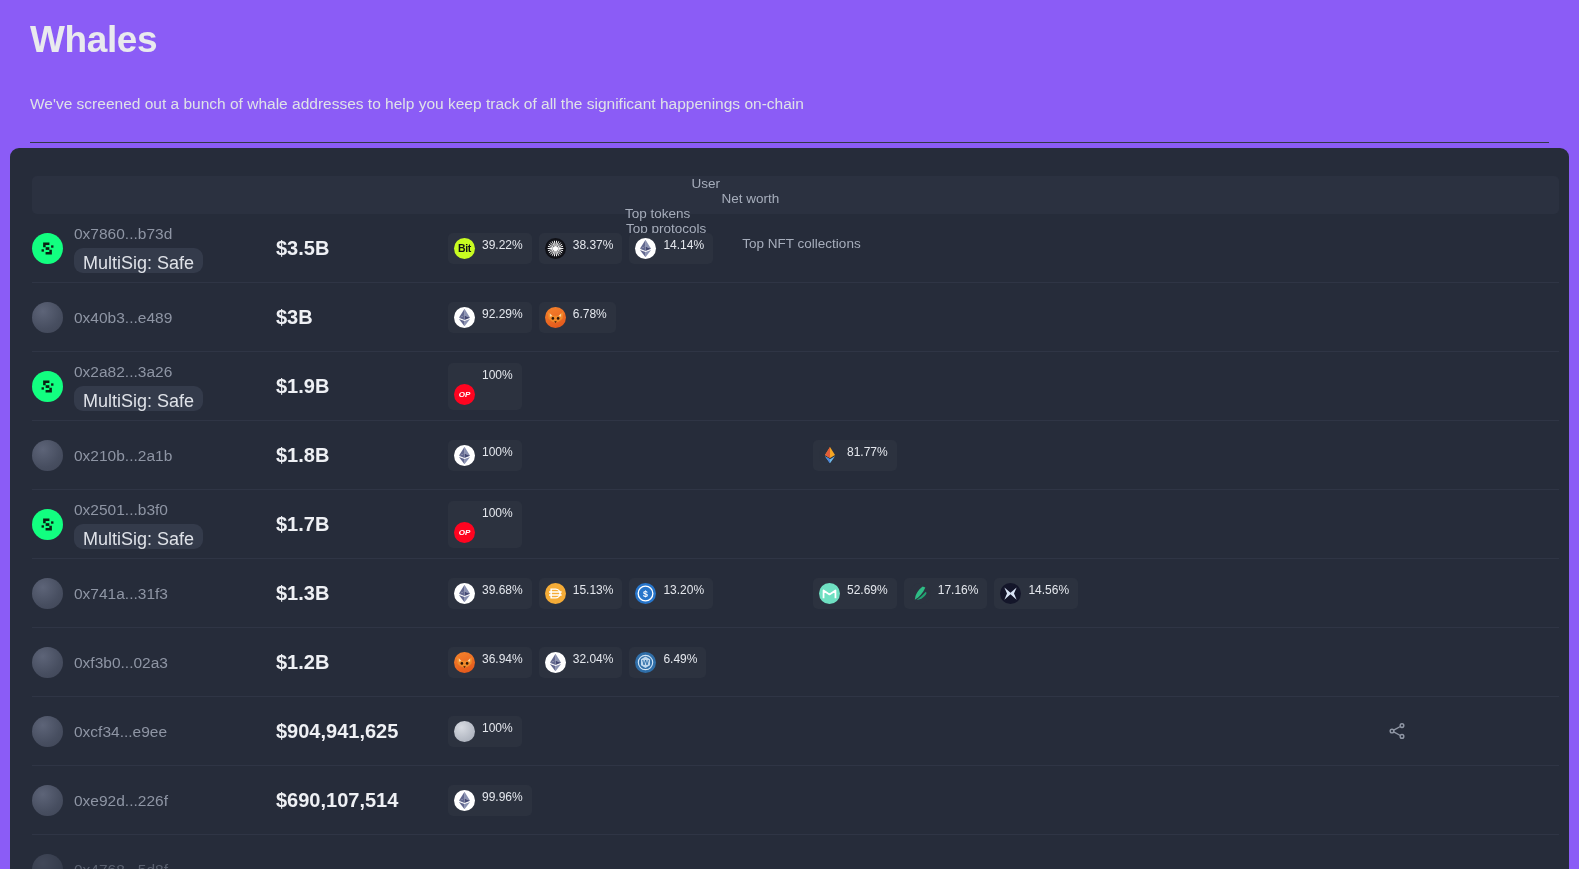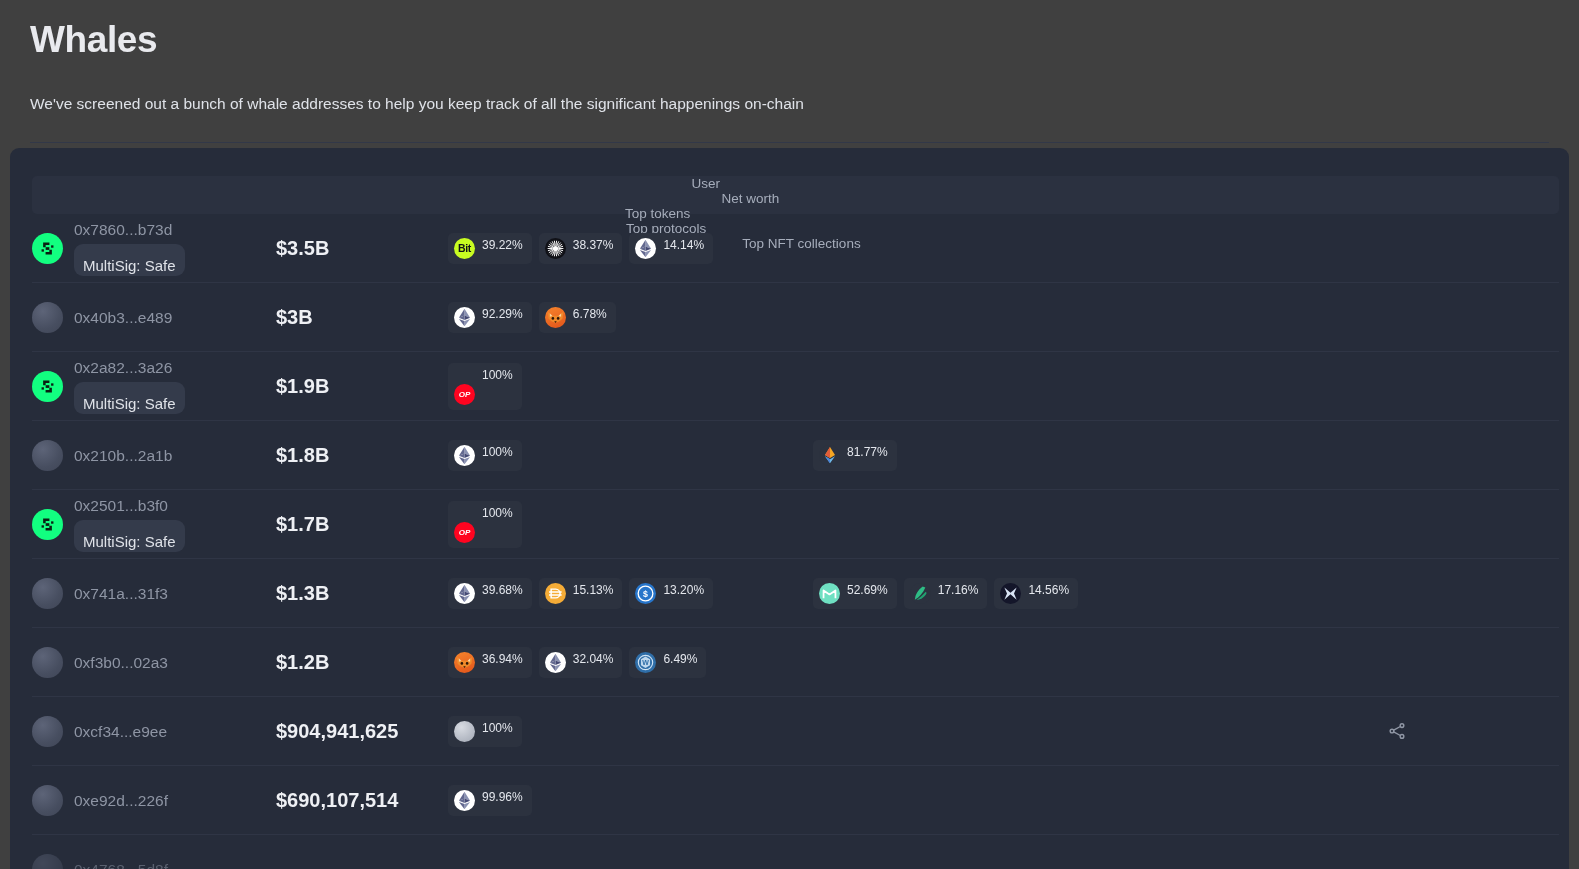--- a/index.html
+++ b/index.html
@@ -2,21 +2,21 @@
 <html><head>
 <meta charset="utf-8">
 <style>
   * { box-sizing: border-box; margin: 0; padding: 0; }
   html, body {
     width: 1579px; height: 869px;
     background: #242935;
     font-family: "Liberation Sans", sans-serif;
     overflow: hidden;
   }
-  .page { width: 1579px; height: 869px; position: relative; background: #404040; }
+  .page { width: 1579px; height: 869px; position: relative; background: #8b5cf6; }
 
   
   .page-head { padding: 14px 30px 0 30px; }
   .page-title {
     font-size: 37px; font-weight: bold; color: #e9eaee;
     letter-spacing: -0.4px; line-height: 52px;
   }
   .page-sub {
     font-size: 15.5px; color: #dfe2e8; margin-top: 28px; line-height: 20px;
   }
@@ -64,23 +64,23 @@
   }
   .avatar.blank {
     background: radial-gradient(circle at 35% 30%, #5d6478 0%, #474e60 60%, #3f4556 100%);
   }
   .avatar.safe { background: #12ff80; display:flex; align-items:center; justify-content:center; }
   .avatar.safe svg { width: 21px; height: 21px; display:block; }
   .user-txt { display: flex; flex-direction: column; justify-content: center; gap: 5px; }
   .addr { font-size: 15.5px; color: #8e95a4; line-height: 19px; white-space: nowrap; }
   .badge {
     align-self: flex-start;
-    font-size: 15px; color: #dfe2e8;
+    font-size: 18px; color: #dfe2e8;
     background: #343b4b; border-radius: 9px;
-    padding: 15px 9px 3px 9px; line-height: 14px; white-space: nowrap;
+    padding: 8px 9px 3px 9px; line-height: 14px; white-space: nowrap;
   }
 
   
   .worth-cell { width: 172px; }
   .worth {
     font-size: 20px; font-weight: bold; color: #eef0f4; white-space: nowrap;
   }
 
   
   .tokens-cell { width: 365px; gap: 7px; flex-wrap: nowrap; }

